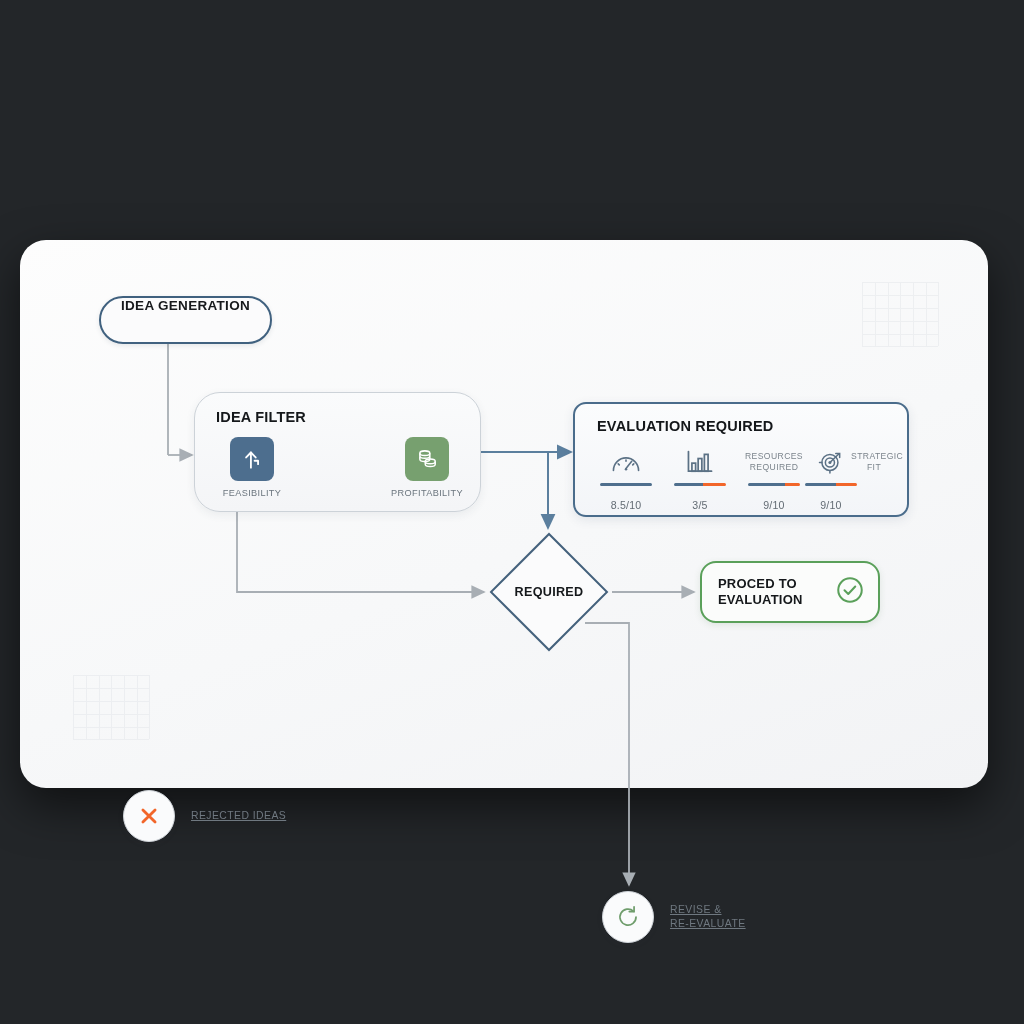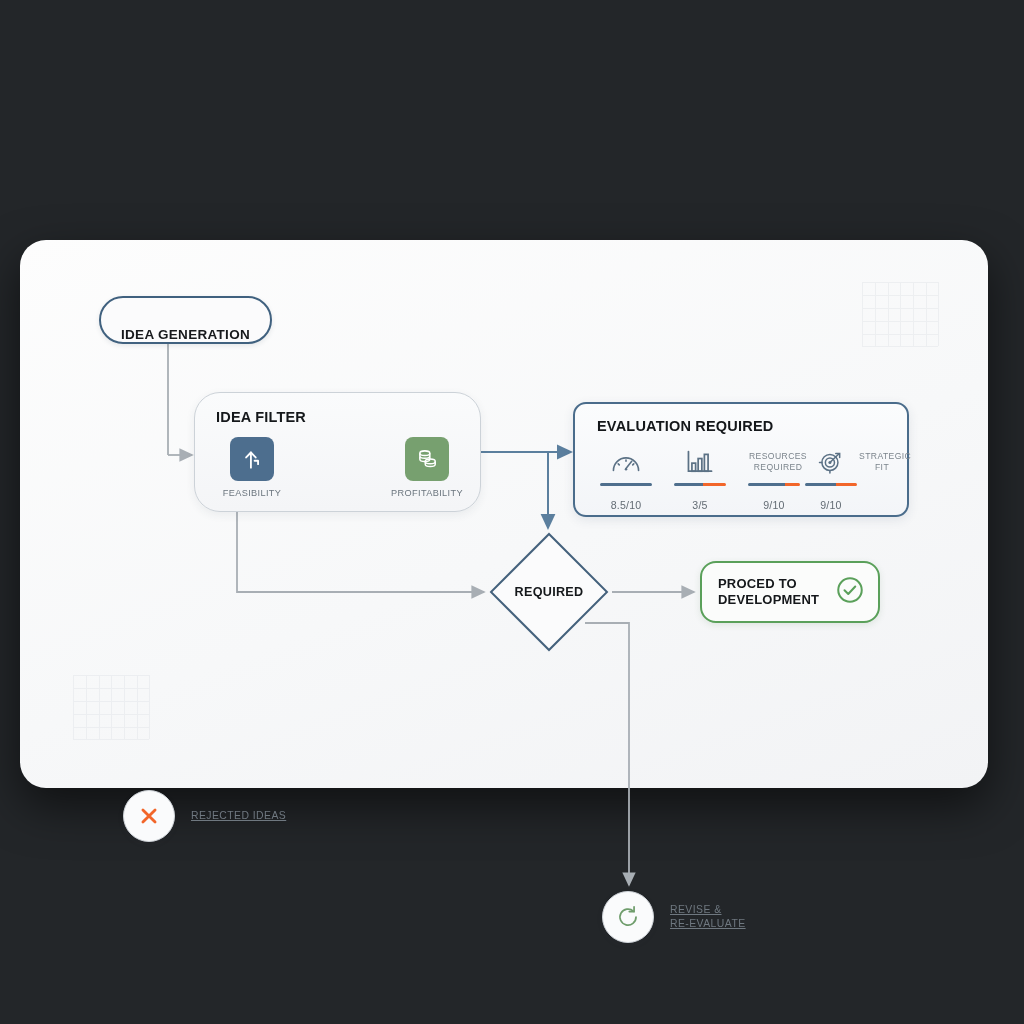--- a/index.html
+++ b/index.html
@@ -27,21 +27,21 @@
 
   svg.wires { position: absolute; left:0; top:0; width:968px; height:548px; overflow: visible; }
 
   
   .pill-idea {
     position: absolute; left: 79px; top: 56px;
     width: 173px; height: 48px;
     border: 2.2px solid #40617f;
     border-radius: 26px;
     background: #fbfbfc;
-    display: flex; align-items: flex-end; justify-content: center;
+    display: flex; align-items: flex-start; justify-content: center;
     box-shadow: 0 2px 5px rgba(40,60,80,0.10);
   }
   .pill-idea .lbl {
     font-size: 13.5px; font-weight: bold; letter-spacing: .3px; color: #17191c;
   }
 
   
   .panel-filter {
     position: absolute; left: 174px; top: 152px;
     width: 287px; height: 120px;
@@ -87,21 +87,21 @@
   .eval-row {
     position: absolute; left: 14px; top: 40px; width: 308px;
     display: flex; justify-content: space-between; align-items: flex-start;
   }
   .mcell { width: 76px; display: flex; flex-direction: column; align-items: center; }
   .mcell.wide { flex-direction: row; align-items: flex-start; gap: 0; }
   .m-top { height: 36px; display:flex; align-items:center; justify-content:center; }
   .m-name {
     font-size: 8.6px; letter-spacing: .4px; color: #7b848c;
     text-align: center; line-height: 1.25; height: 36px;
-    display:flex; flex-direction:column; justify-content:center;margin-left:8px;
+    display:flex; flex-direction:column; justify-content:center;
   }
   .m-bar { width: 52px; height: 3.2px; display: flex; margin-top: 3px; border-radius: 2px; overflow: hidden; }
   .m-bar .seg-b { background: #4f6f8d; }
   .m-bar .seg-o { background: #f2662a; }
   .m-val { margin-top: 13px; font-size: 10.6px; color: #636c74; letter-spacing: .2px; }
   .m-stack { display: flex; flex-direction: column; align-items: center; }
 
   
   .diamond-wrap { position: absolute; left: 470px; top: 293px; width: 118px; height: 118px; }
   .diamond {
@@ -314,21 +314,21 @@
     </div>
 
     <div class="diamond-wrap">
       <div class="diamond"></div>
       <div class="diamond-lbl">REQUIRED</div>
     </div>
 
     <div class="pill-proceed">
       <div class="txt">
         <span>PROCED TO</span><br>
-        <span>DEVELOPMENT</span>
+        <span>EVALUATION</span>
       </div>
       <span>
         <svg width="30" height="30" viewBox="0 0 24 24" fill="none" stroke="#5aa05a" stroke-width="1.6" stroke-linecap="round" stroke-linejoin="round">
           <circle cx="12" cy="12" r="9.4"></circle>
           <path d="M7.6 12.2l3 3 5.6-6"></path>
         </svg>
       </span>
     </div>
 
     <div class="circ-node n-rej">

